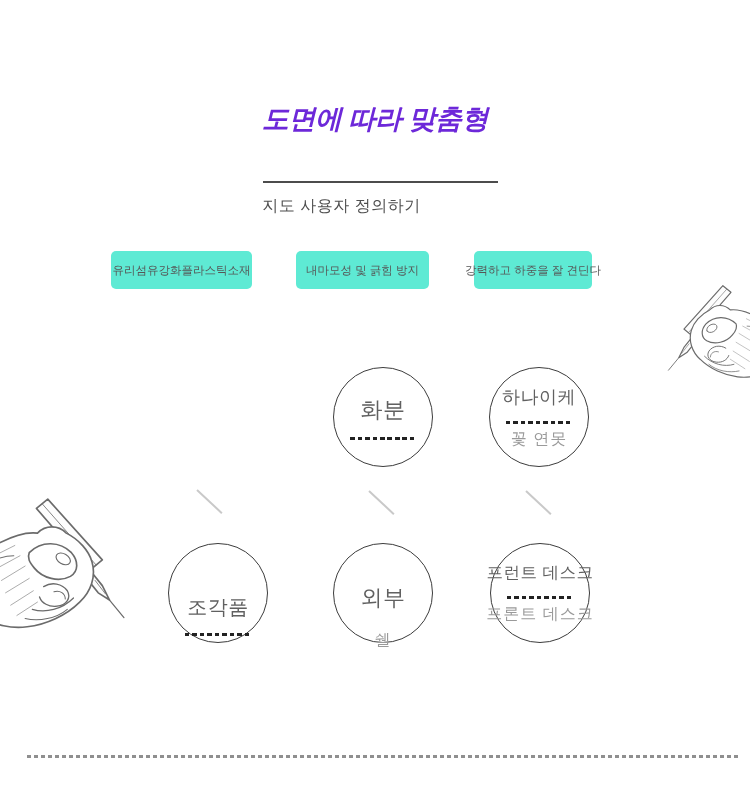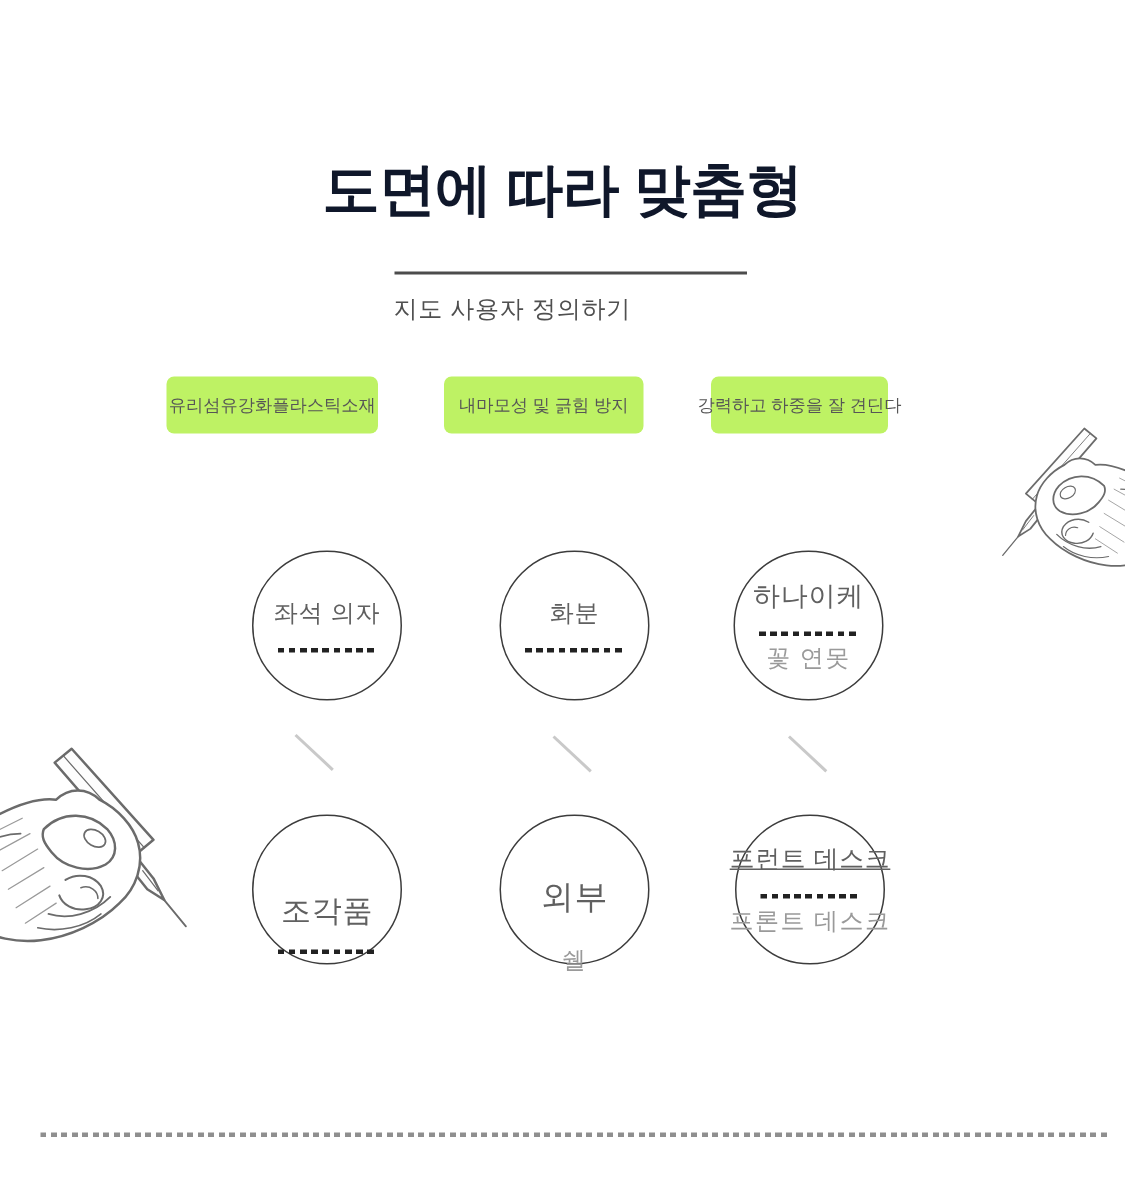--- a/index.html
+++ b/index.html
@@ -1,45 +1,45 @@
 <!DOCTYPE html>
 <html><head>
 <meta charset="utf-8">
 <style>
   * { margin:0; padding:0; box-sizing:border-box; }
   body { background:#fff; font-family:"Liberation Sans","DejaVu Sans",sans-serif; }
   .stage { position:relative; width:750px; height:792px; background:#fff; overflow:hidden; }
 
   .title { position:absolute; top:101px; left:0; width:750px; text-align:center;
-           font-size:38px; font-weight:700; color:#0f172a; letter-spacing:-0.5px; }
+           font-size:27px; font-weight:700; color:#6d28d9; letter-spacing:-0.5px;font-style:italic; }
   .divider { position:absolute; top:181px; left:263px; width:235px; height:2px; background:#4c4c4c; }
   .subtitle { position:absolute; top:196px; left:0; width:683px; text-align:center;
               font-size:16px; color:#4f4f4f; letter-spacing:0.5px; }
 
-  .badge { position:absolute; top:251px; height:38px; background:#bef264; border-radius:5px;
+  .badge { position:absolute; top:251px; height:38px; background:#5eead4; border-radius:5px;
            display:flex; align-items:center; justify-content:center;
            font-size:11.5px; color:#565656; padding:0 8px; white-space:nowrap; }
   .badge1 { left:111px; width:141px; }
   .badge2 { left:296px; width:133px; }
   .badge3 { left:474px; width:118px; }
 
   .circle { position:absolute; width:100px; height:100px; border:1px solid #3c3c3c; border-radius:50%;
             background:#fff; display:flex; flex-direction:column; align-items:center;
             justify-content:center; text-align:center; }
   .c-label { color:#606060; letter-spacing:0.5px; white-space:nowrap; }
   .c-dash  { width:66px; height:3px; margin-top:12px;
              background:repeating-linear-gradient(90deg,#222 0 4.5px,transparent 4.5px 7.5px); }
   .c-sub   { font-size:16px; color:#9a9a9a; margin-top:5px; letter-spacing:1px; white-space:nowrap; }
   .c-sub:empty { display:none; }
   .circle.c1 { left:168px; top:367px; } .circle.c1 .c-label { font-size:16px; }
-  .circle.c2 { left:333px; top:367px; } .circle.c2 .c-label { font-size:16px; }
+  .circle.c2 { left:333px; top:367px; } .circle.c2 .c-label { font-size:22px; }
   .circle.c3 { left:489px; top:367px; } .circle.c3 .c-label { font-size:18px; }
   .circle.c4 { left:168px; top:543px; } .circle.c4 .c-label { font-size:20px;margin-top:44px; }
   .circle.c5 { left:333px; top:543px; } .circle.c5 .c-label { font-size:22px;margin-top:48px; }
-  .circle.c6 { left:490px; top:543px; } .circle.c6 .c-label { font-size:16.5px;text-decoration:underline; }
+  .circle.c6 { left:490px; top:543px; } .circle.c6 .c-label { font-size:16.5px; }
 
   .connector { position:absolute; width:34px; height:0; border-top:2px solid #c9c9c9;
                transform:rotate(43deg); transform-origin:left center; }
   .conn1 { left:197px; top:489px; }
   .conn2 { left:369px; top:490px; }
   .conn3 { left:526px; top:490px; }
 
   .hand { position:absolute; }
   .hand svg { display:block; width:100%; height:auto; }
   .hand-left  { left:-14px; top:494px; width:175px; }
@@ -88,25 +88,20 @@
             <path d="M11 72 L33 60"></path>
             <path d="M15 84 L38 70"></path>
           <path d="M19 96 L42 82"></path>
             <path d="M24 108 L46 94"></path>
             <path d="M30 118 L50 105"></path>
         </g>
       </g>
     </svg>
   </div>
 
-  <div class="circle c1">
-    <div class="c-label">좌석 의자</div>
-    <div class="c-dash"></div>
-
-  </div>
   <div class="circle c2">
     <div class="c-label">화분</div>
     <div class="c-dash"></div>
 
   </div>
   <div class="circle c3">
     <div class="c-label">하나이케</div>
     <div class="c-dash"></div>
     <div class="c-sub">꽃 연못</div>
   </div>

